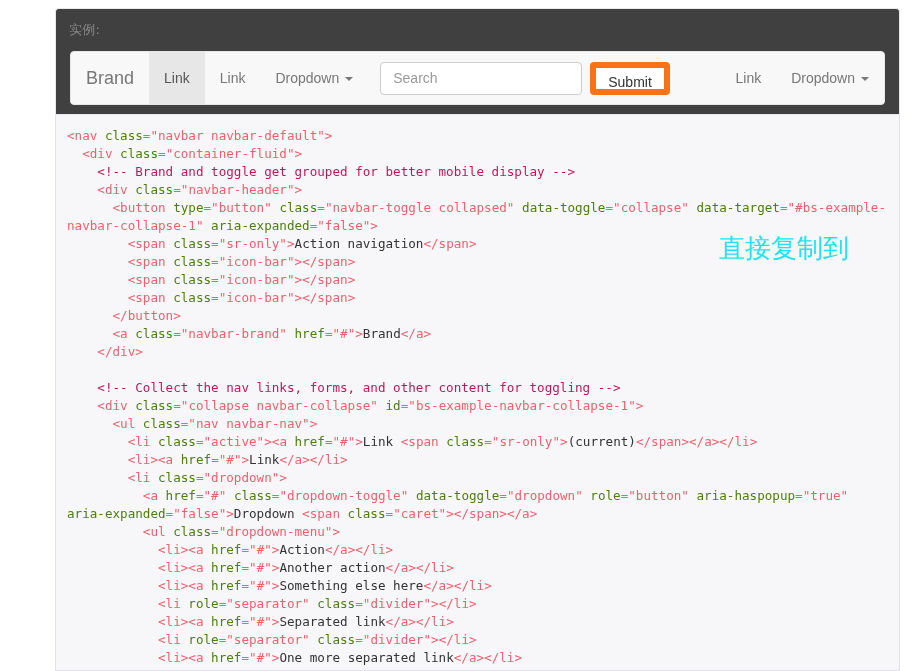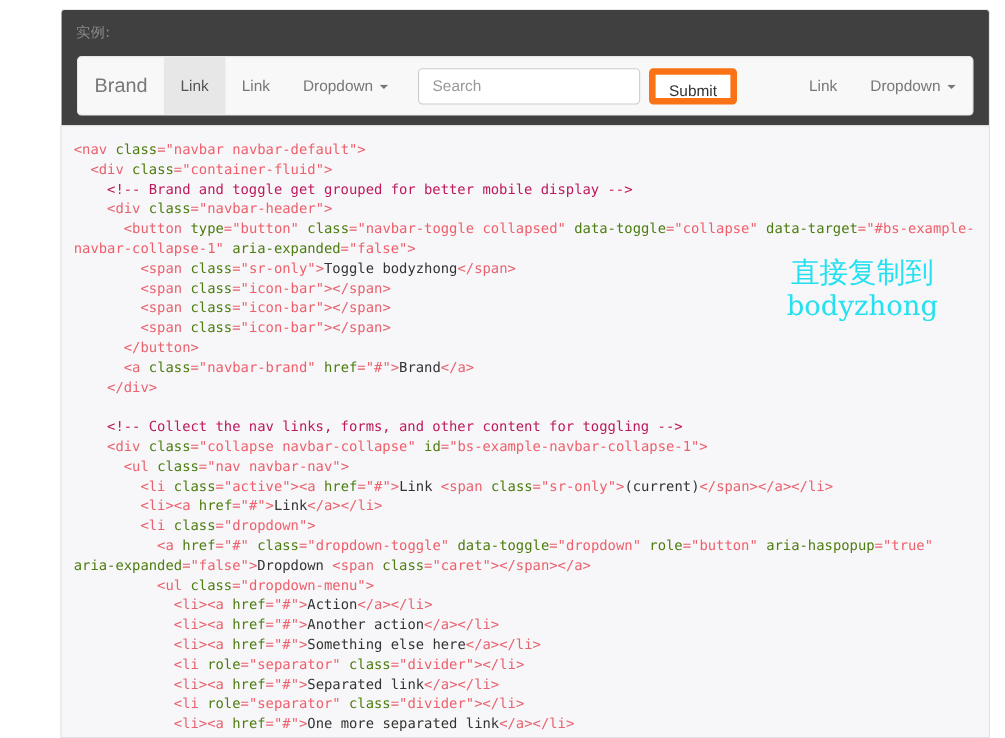--- a/index.html
+++ b/index.html
@@ -245,21 +245,21 @@
 
     </nav>
   </div>
 
   <div class="code-block">
     <pre class="code" id="code-content"><span class="tag">&lt;nav</span> <span class="attr">class</span><span class="tag">=</span><span class="val">"navbar navbar-default"</span><span class="tag">&gt;</span>
 <span class="txt">  </span><span class="tag">&lt;div</span> <span class="attr">class</span><span class="tag">=</span><span class="val">"container-fluid"</span><span class="tag">&gt;</span>
 <span class="txt">    </span><span class="cmt">&lt;!-- Brand and toggle get grouped for better mobile display --&gt;</span>
 <span class="txt">    </span><span class="tag">&lt;div</span> <span class="attr">class</span><span class="tag">=</span><span class="val">"navbar-header"</span><span class="tag">&gt;</span>
 <span class="txt">      </span><span class="tag">&lt;button</span> <span class="attr">type</span><span class="tag">=</span><span class="val">"button"</span> <span class="attr">class</span><span class="tag">=</span><span class="val">"navbar-toggle collapsed"</span> <span class="attr">data-toggle</span><span class="tag">=</span><span class="val">"collapse"</span> <span class="attr">data-target</span><span class="tag">=</span><span class="val">"#bs-example-navbar-collapse-1"</span> <span class="attr">aria-expanded</span><span class="tag">=</span><span class="val">"false"</span><span class="tag">&gt;</span>
-<span class="txt">        </span><span class="tag">&lt;span</span> <span class="attr">class</span><span class="tag">=</span><span class="val">"sr-only"</span><span class="tag">&gt;</span><span class="txt">Toggle bodyzhong</span><span class="tag">&lt;/span</span><span class="tag">&gt;</span>
+<span class="txt">        </span><span class="tag">&lt;span</span> <span class="attr">class</span><span class="tag">=</span><span class="val">"sr-only"</span><span class="tag">&gt;</span><span class="txt">Action navigation</span><span class="tag">&lt;/span</span><span class="tag">&gt;</span>
 <span class="txt">        </span><span class="tag">&lt;span</span> <span class="attr">class</span><span class="tag">=</span><span class="val">"icon-bar"</span><span class="tag">&gt;</span><span class="tag">&lt;/span</span><span class="tag">&gt;</span>
 <span class="txt">        </span><span class="tag">&lt;span</span> <span class="attr">class</span><span class="tag">=</span><span class="val">"icon-bar"</span><span class="tag">&gt;</span><span class="tag">&lt;/span</span><span class="tag">&gt;</span>
 <span class="txt">        </span><span class="tag">&lt;span</span> <span class="attr">class</span><span class="tag">=</span><span class="val">"icon-bar"</span><span class="tag">&gt;</span><span class="tag">&lt;/span</span><span class="tag">&gt;</span>
 <span class="txt">      </span><span class="tag">&lt;/button</span><span class="tag">&gt;</span>
 <span class="txt">      </span><span class="tag">&lt;a</span> <span class="attr">class</span><span class="tag">=</span><span class="val">"navbar-brand"</span> <span class="attr">href</span><span class="tag">=</span><span class="val">"#"</span><span class="tag">&gt;</span><span class="txt">Brand</span><span class="tag">&lt;/a</span><span class="tag">&gt;</span>
 <span class="txt">    </span><span class="tag">&lt;/div</span><span class="tag">&gt;</span>
 
 <span class="txt">    </span><span class="cmt">&lt;!-- Collect the nav links, forms, and other content for toggling --&gt;</span>
 <span class="txt">    </span><span class="tag">&lt;div</span> <span class="attr">class</span><span class="tag">=</span><span class="val">"collapse navbar-collapse"</span> <span class="attr">id</span><span class="tag">=</span><span class="val">"bs-example-navbar-collapse-1"</span><span class="tag">&gt;</span>
 <span class="txt">      </span><span class="tag">&lt;ul</span> <span class="attr">class</span><span class="tag">=</span><span class="val">"nav navbar-nav"</span><span class="tag">&gt;</span>
@@ -272,16 +272,15 @@
 <span class="txt">            </span><span class="tag">&lt;li</span><span class="tag">&gt;</span><span class="tag">&lt;a</span> <span class="attr">href</span><span class="tag">=</span><span class="val">"#"</span><span class="tag">&gt;</span><span class="txt">Another action</span><span class="tag">&lt;/a</span><span class="tag">&gt;</span><span class="tag">&lt;/li</span><span class="tag">&gt;</span>
 <span class="txt">            </span><span class="tag">&lt;li</span><span class="tag">&gt;</span><span class="tag">&lt;a</span> <span class="attr">href</span><span class="tag">=</span><span class="val">"#"</span><span class="tag">&gt;</span><span class="txt">Something else here</span><span class="tag">&lt;/a</span><span class="tag">&gt;</span><span class="tag">&lt;/li</span><span class="tag">&gt;</span>
 <span class="txt">            </span><span class="tag">&lt;li</span> <span class="attr">role</span><span class="tag">=</span><span class="val">"separator"</span> <span class="attr">class</span><span class="tag">=</span><span class="val">"divider"</span><span class="tag">&gt;</span><span class="tag">&lt;/li</span><span class="tag">&gt;</span>
 <span class="txt">            </span><span class="tag">&lt;li</span><span class="tag">&gt;</span><span class="tag">&lt;a</span> <span class="attr">href</span><span class="tag">=</span><span class="val">"#"</span><span class="tag">&gt;</span><span class="txt">Separated link</span><span class="tag">&lt;/a</span><span class="tag">&gt;</span><span class="tag">&lt;/li</span><span class="tag">&gt;</span>
 <span class="txt">            </span><span class="tag">&lt;li</span> <span class="attr">role</span><span class="tag">=</span><span class="val">"separator"</span> <span class="attr">class</span><span class="tag">=</span><span class="val">"divider"</span><span class="tag">&gt;</span><span class="tag">&lt;/li</span><span class="tag">&gt;</span>
 <span class="txt">            </span><span class="tag">&lt;li</span><span class="tag">&gt;</span><span class="tag">&lt;a</span> <span class="attr">href</span><span class="tag">=</span><span class="val">"#"</span><span class="tag">&gt;</span><span class="txt">One more separated link</span><span class="tag">&lt;/a</span><span class="tag">&gt;</span><span class="tag">&lt;/li</span><span class="tag">&gt;</span></pre>
   </div>
 
   <div class="watermark">
     <span class="wm-line1">直接复制到</span>
-    <span class="wm-line2">bodyzhong</span>
   </div>
 
 </div>
 
 </body></html>

